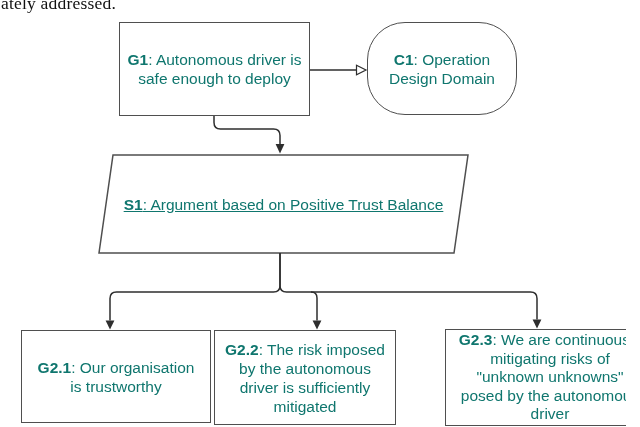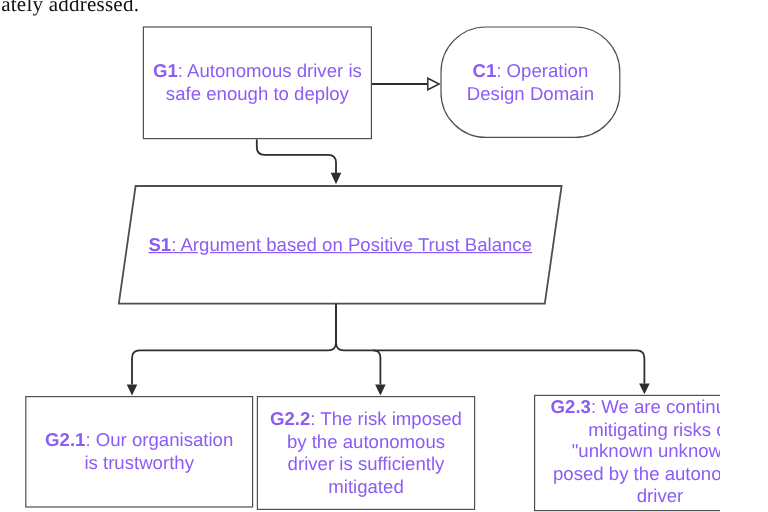--- a/index.html
+++ b/index.html
@@ -3,20 +3,21 @@
 <meta charset="utf-8">
 <style>
   html, body { margin: 0; padding: 0; }
   .canvas {
     position: relative;
     width: 600px;
     height: 427px;
     background: #ffffff;
     overflow: hidden;
     font-family: "Liberation Sans", sans-serif;
+    padding-left: 26px;
   }
   .fragment-text {
     position: absolute;
     left: 1px;
     top: -7px;
     font-family: "Liberation Serif", serif;
     font-size: 17.5px;
     color: #111111;
     letter-spacing: 0.2px;
     white-space: nowrap;
@@ -31,21 +32,21 @@
     position: absolute;
     box-sizing: border-box;
     background: #ffffff;
     border: 1.5px solid #4f4f4f;
     display: flex;
     align-items: center;
     justify-content: center;
     text-align: center;
     font-size: 15.5px;
     line-height: 19px;
-    color: #8b5cf6;
+    color: #0f766e;
     padding: 2px;
   }
   .node.no-border {
     border: none;
     background: transparent;
     text-decoration: underline;
   }
   .node.rounded { border-radius: 38px; }
   .node-id { font-weight: bold; }
   .node-text { white-space: pre-line; }

